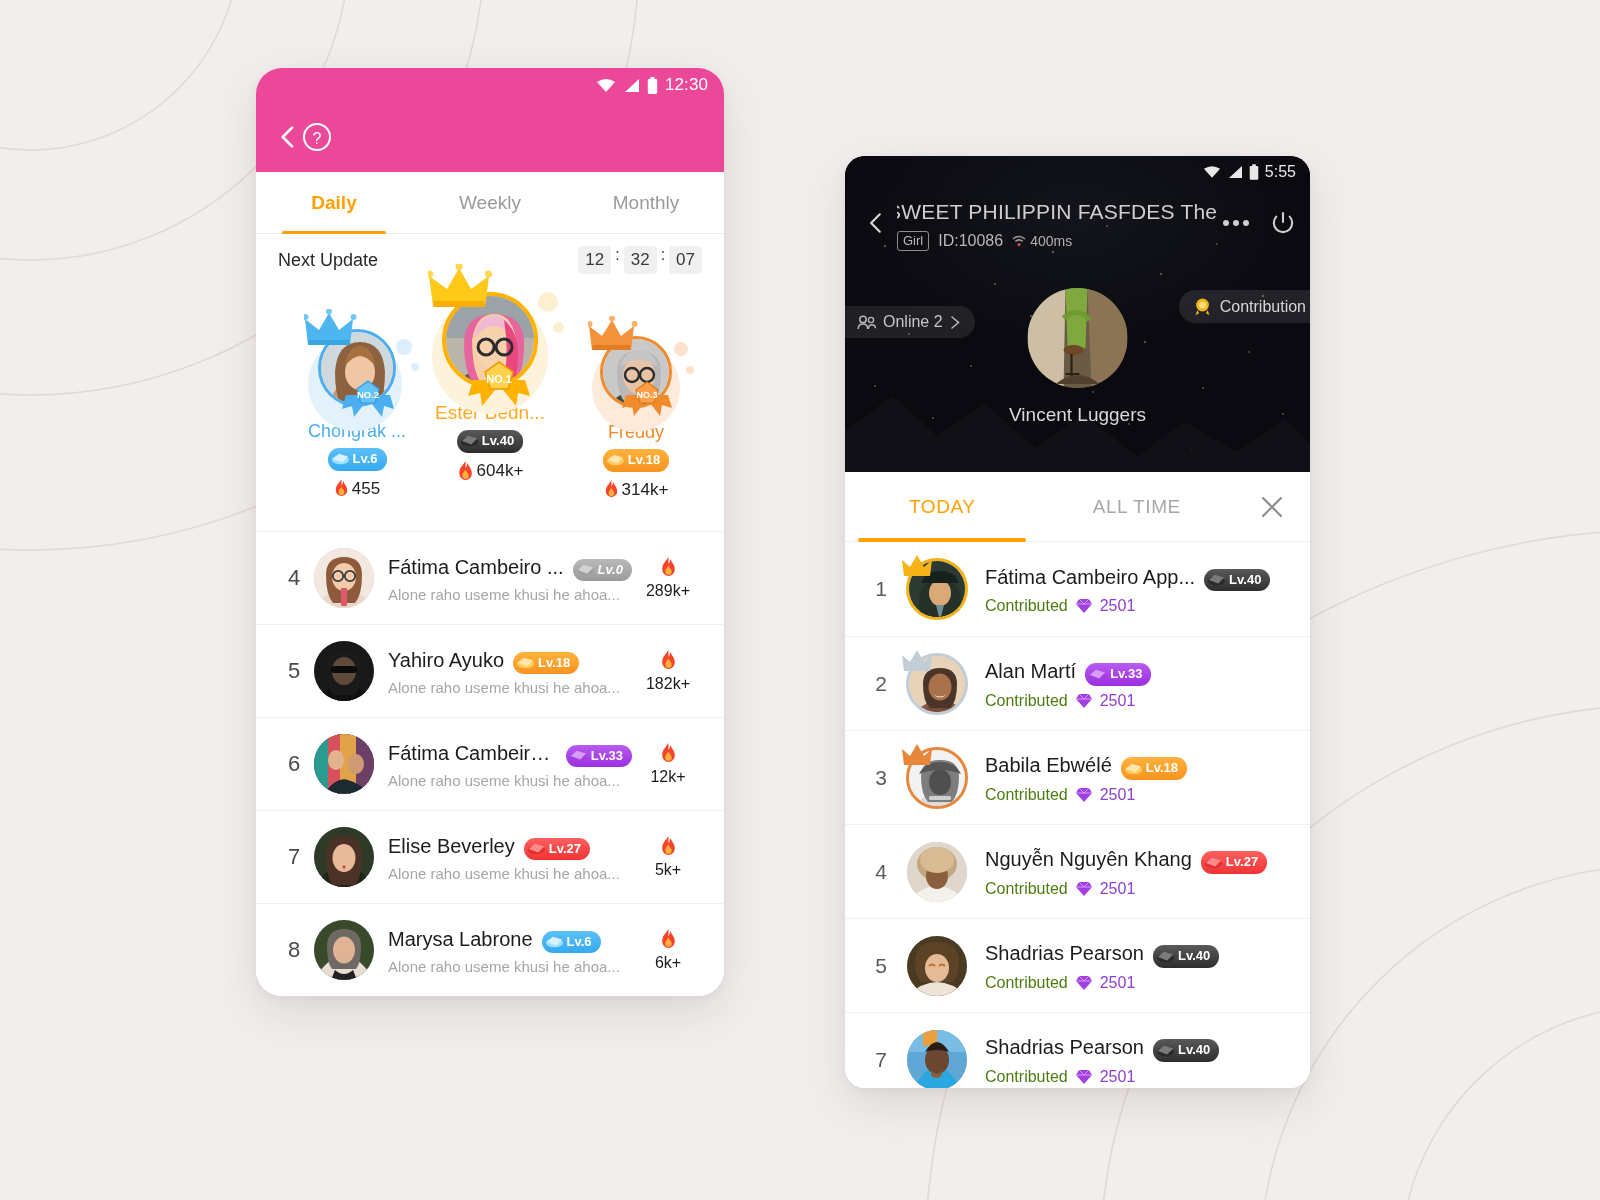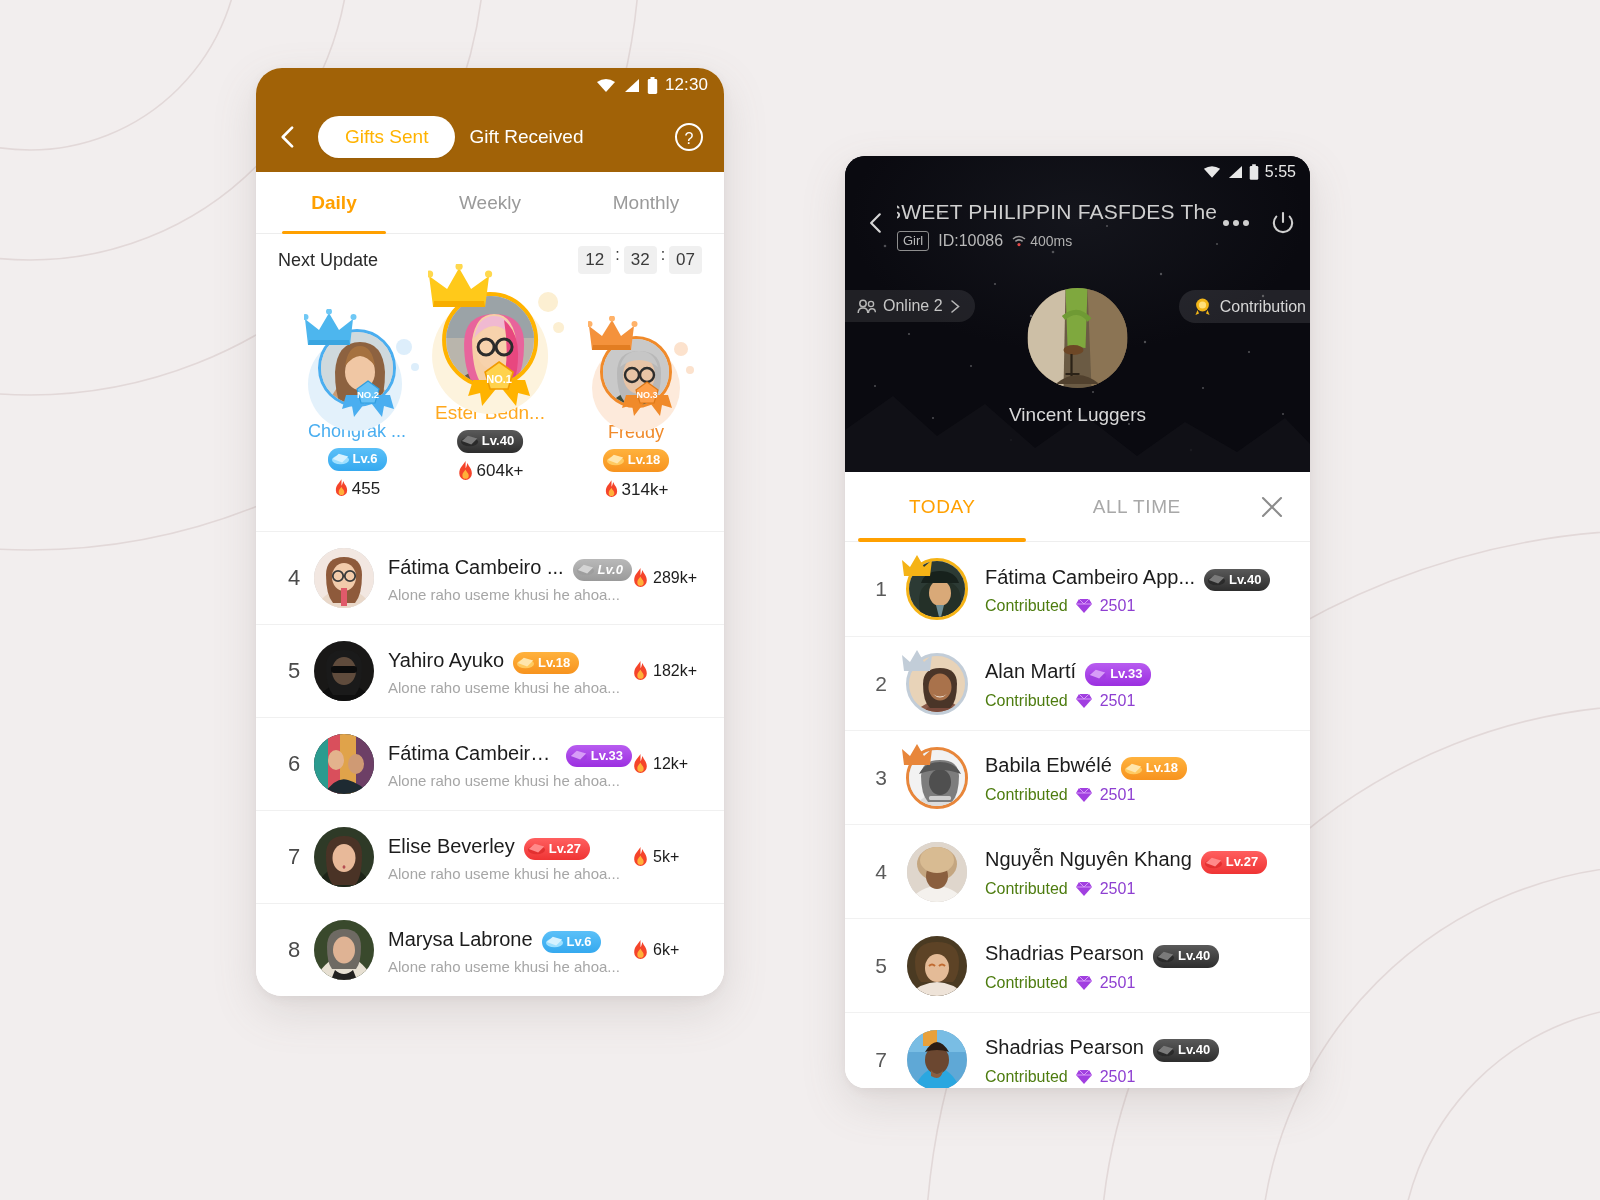--- a/index.html
+++ b/index.html
@@ -14,21 +14,21 @@
 
   
   .phone1 {
     position: absolute; left: 256px; top: 68px;
     width: 468px; height: 928px;
     background: #ffffff;
     border-radius: 26px;
     box-shadow: 0 16px 44px rgba(120,105,100,.17), 0 3px 10px rgba(120,105,100,.08);
     overflow: hidden;
   }
-  .p1-top { background: #a16207; }
+  .p1-top { background: #ec4899; }
   .statusbar1 {
     height: 34px; display: flex; align-items: center; justify-content: flex-end;
     padding: 0 16px 0 0; gap: 7px; color: #fff;
   }
   .sb-time { font-size: 17px; font-weight: 400; letter-spacing: .1px; }
   .navbar1 {
     height: 70px; display: flex; align-items: center; padding: 0 20px 0 18px;
     position: relative;
   }
   .back-chev {
@@ -129,21 +129,21 @@
   }
   .ravatar {
     width: 60px; height: 60px; border-radius: 50%; flex: 0 0 auto; margin-right: 14px;
     overflow: hidden; background: #ccc;
   }
   .rbody { flex: 1; min-width: 0; }
   .rname-line { display: flex; align-items: center; gap: 9px; }
   .rname { font-size: 20px; color: #1c1c1c; white-space: nowrap; overflow: hidden; text-overflow: ellipsis; max-width: 215px; }
   .rsub { font-size: 15px; color: #a6a6a6; margin-top: 5px; white-space: nowrap; overflow: hidden; text-overflow: ellipsis; }
   .rscore {
-    width: 72px; flex: 0 0 auto; display: flex; flex-direction: row;
+    width: 72px; flex: 0 0 auto; display: flex; flex-direction: column;
     align-items: center; gap: 4px;
   }
   .rscore .val { font-size: 16px; color: #1c1c1c; }
 
   
   .phone2 {
     position: absolute; left: 845px; top: 156px;
     width: 465px; height: 932px;
     background: #fff; border-radius: 20px;
     box-shadow: 0 16px 44px rgba(120,105,100,.17), 0 3px 10px rgba(120,105,100,.08);
@@ -175,21 +175,21 @@
     border: 1px solid #8e8e8e; color: #b9b9b9; font-size: 13px;
     padding: 0 5px; border-radius: 3px; line-height: 18px;
   }
   .p2-id { font-size: 16px; color: #b9b9b9; }
   .ping { display: flex; align-items: center; gap: 4px; font-size: 14px; color: #b0b0b0; }
   .p2-actions { display: flex; align-items: center; gap: 20px; margin-top: 14px; flex: 0 0 auto; }
   .dots-ic { width: 28px; height: 8px; cursor: pointer; }
   .power-ic { width: 26px; height: 26px; cursor: pointer; }
 
   .online-pill {
-    position: absolute; z-index: 5; left: 0px; top: 134px;
+    position: absolute; z-index: 5; left: 0px; top: 150px;
     background: rgba(255,255,255,.09); color: #c6c6c6;
     border-radius: 0 18px 18px 0; padding: 7px 14px 7px 12px;
     display: flex; align-items: center; gap: 7px; font-size: 16px; cursor: pointer;
   }
   .contrib-pill {
     position: absolute; z-index: 5; right: -22px; top: 134px;
     background: rgba(255,255,255,.10); color: #d6d6d6;
     border-radius: 18px 0 0 18px; padding: 7px 26px 7px 14px;
     display: flex; align-items: center; gap: 8px; font-size: 16px; cursor: pointer;
   }
@@ -278,24 +278,20 @@
             <rect x="3.5" y="0" width="4" height="2" fill="#fff"></rect>
             <rect x="0.8" y="2" width="9.4" height="15" rx="1.4" fill="#fff"></rect>
           </svg>
         <span class="sb-time">12:30</span>
       </div>
 
       <div class="navbar1">
         <svg class="back-chev" viewBox="0 0 24 24">
             <path d="M15.5 4 L7.5 12 L15.5 20" fill="none" stroke="#fff" stroke-width="2.3" stroke-linecap="round" stroke-linejoin="round"></path>
           </svg>
-        <div class="seg-wrap">
-          <div class="seg-pill">Gifts Sent</div>
-          <div class="seg-plain">Gift Received</div>
-        </div>
         <svg class="help-ic" viewBox="0 0 30 30">
           <circle cx="15" cy="15" r="13" fill="none" stroke="#fff" stroke-width="2"></circle>
           <text x="15" y="21.5" font-size="16" font-family="Liberation Sans, sans-serif" fill="#fff" text-anchor="middle">?</text>
         </svg>
       </div>
     </div>
 
     <div class="tabs1">
       <div class="tab1 active">Daily</div>
       <div class="tab1">Weekly</div>

